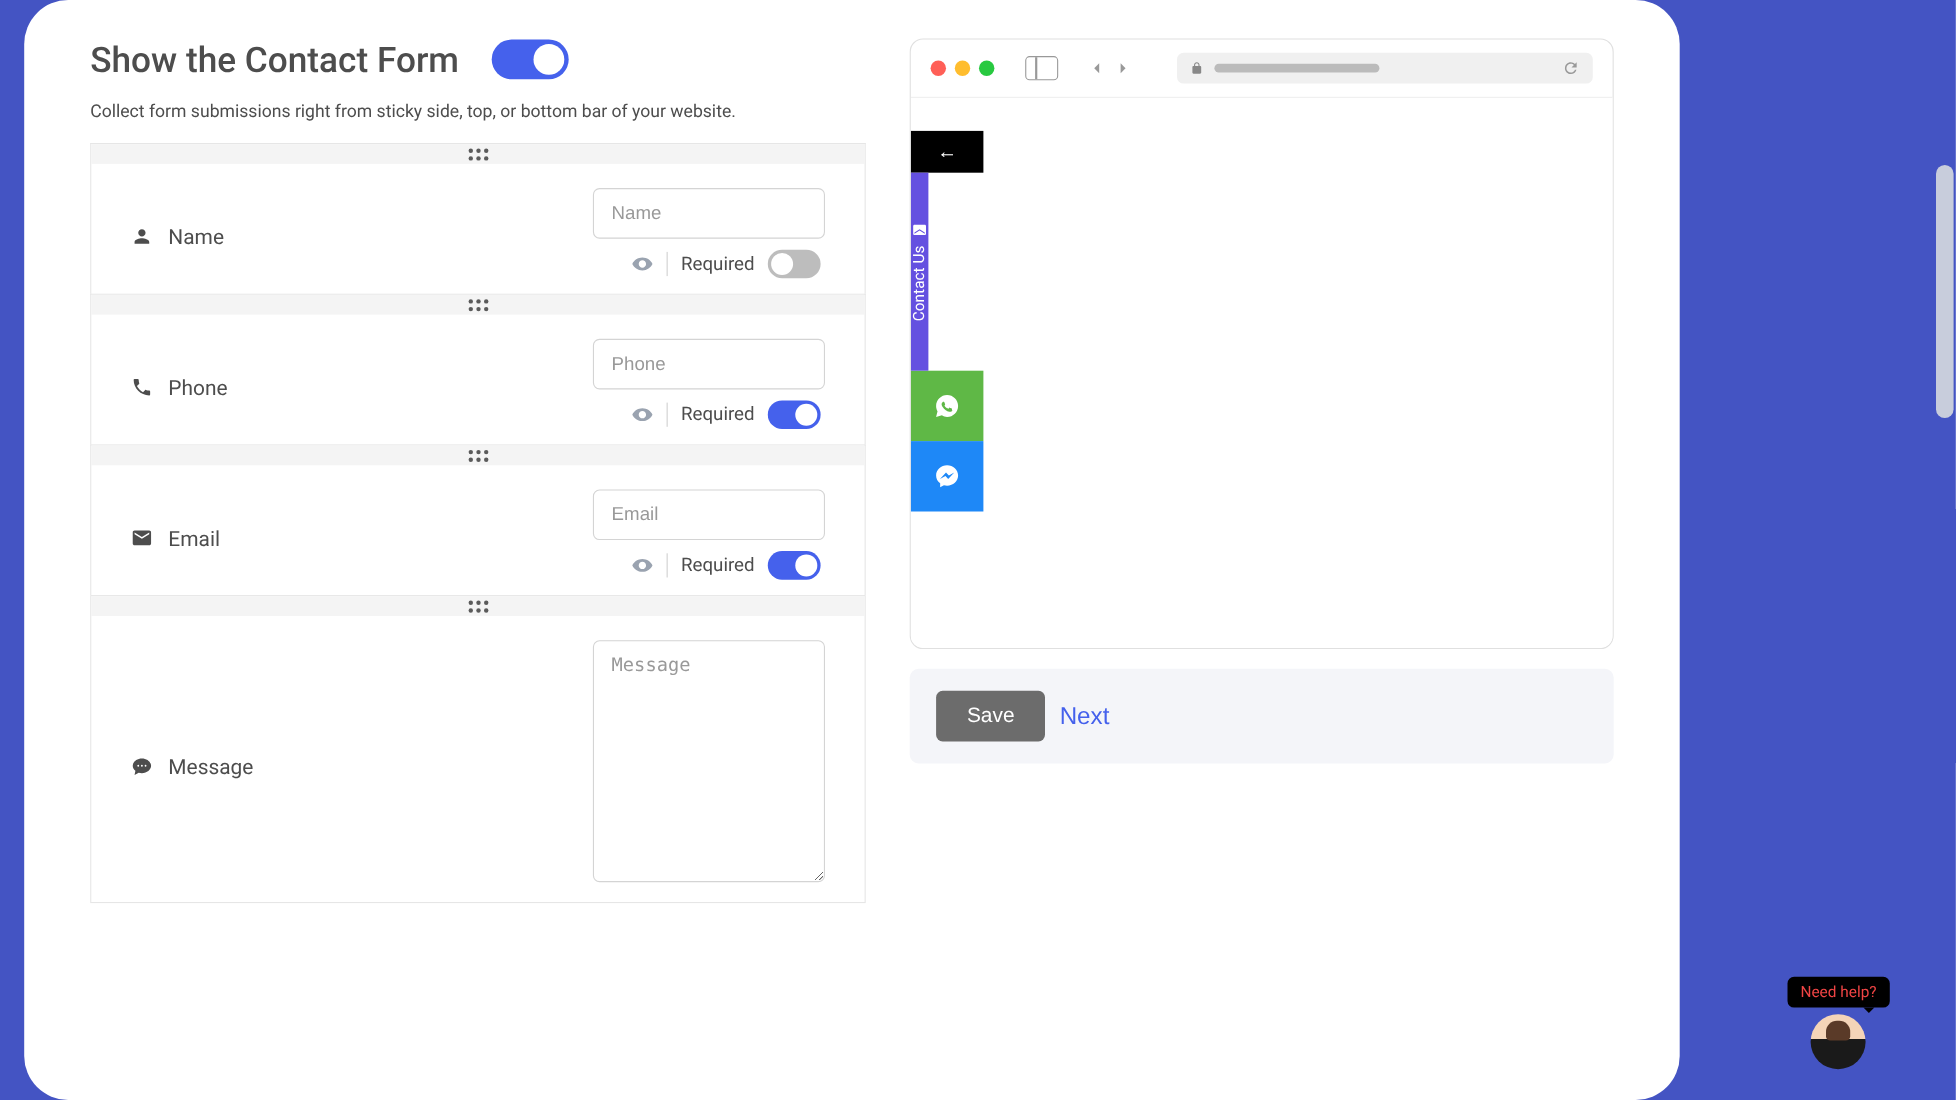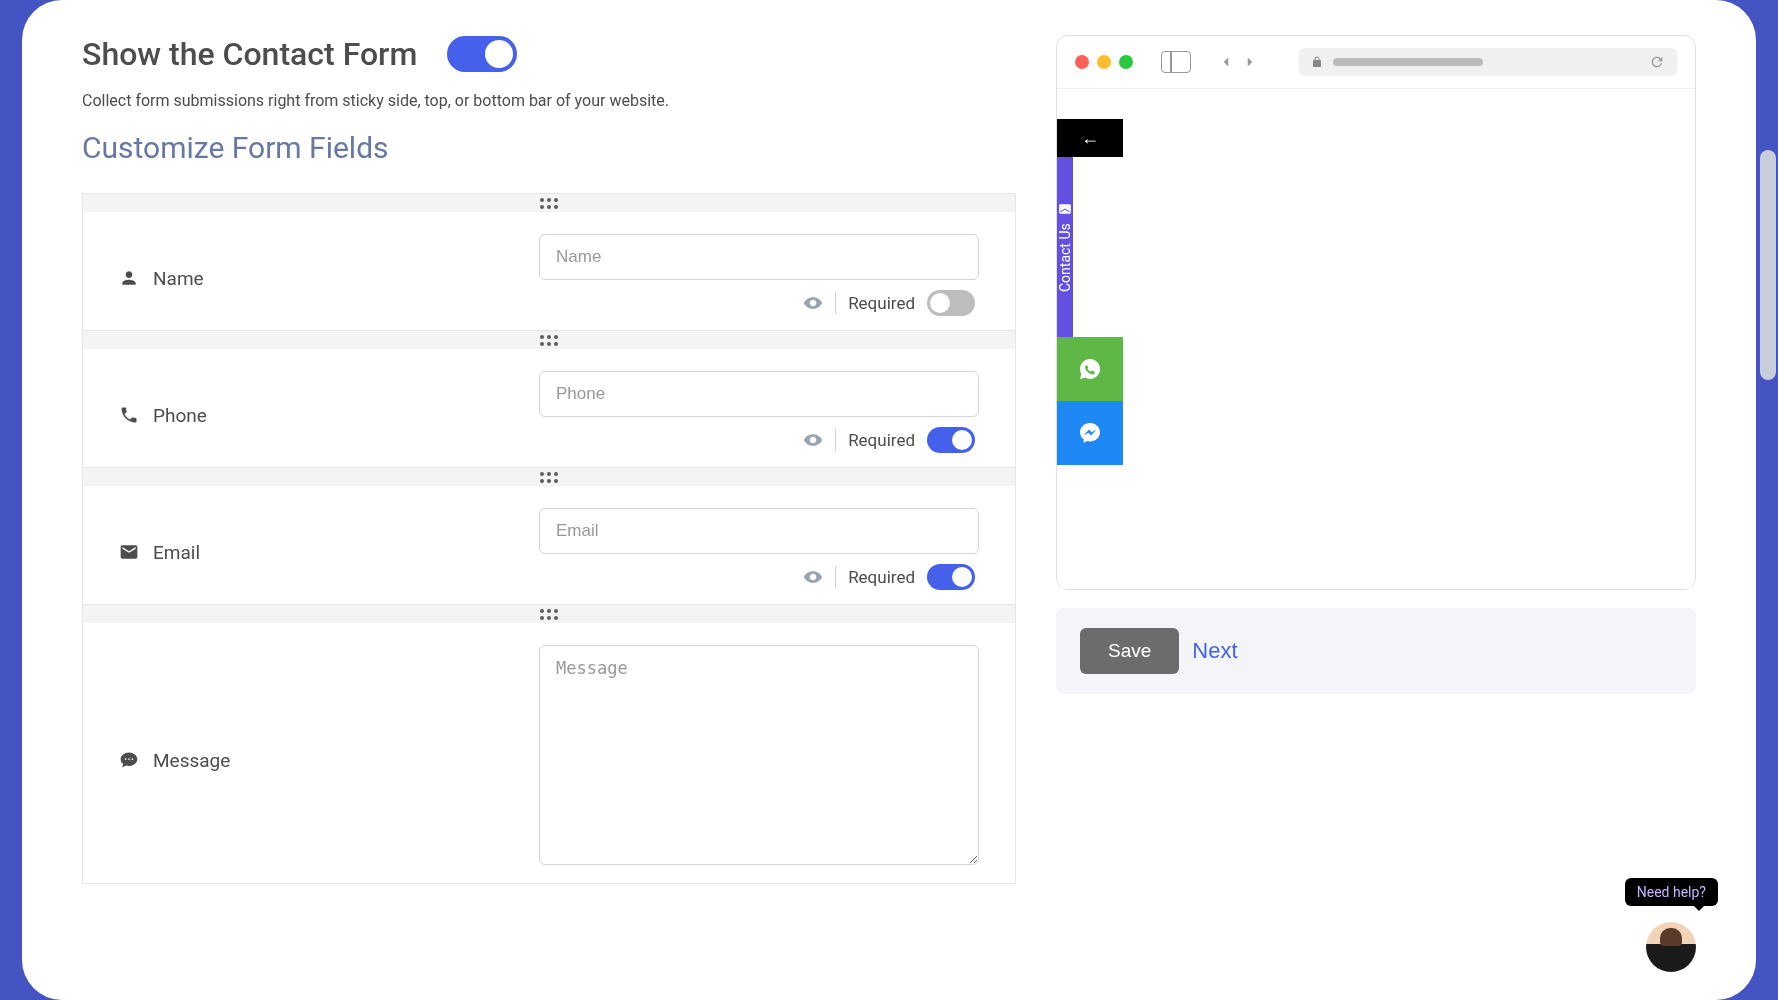--- a/index.html
+++ b/index.html
@@ -8,21 +8,21 @@
   background: #4454c3;
   width: 1778px;
   height: 1000px;
   overflow: hidden;
   position: relative;
 }
 .main-panel {
   position: absolute;
   left: 22px;
   top: 0;
-  width: 1734px;
+  width: 1505px;
   height: 1000px;
   background: #fff;
   border-radius: 40px;
   padding: 35px 60px;
   display: flex;
   gap: 40px;
 }
 .left-col {
   flex: 1;
   max-width: 960px;
@@ -261,25 +261,25 @@
 .help-bubble {
   position: absolute;
   right: 60px;
   bottom: 28px;
   display: flex;
   flex-direction: column;
   align-items: center;
 }
 .help-text {
   background: #000;
-  color: #c4b5fd;
+  color: #ef4444;
   font-size: 14px;
   padding: 6px 12px;
   border-radius: 6px;
-  margin-bottom: 16px;
+  margin-bottom: 6px;
   position: relative;
 }
 .help-text::after {
   content: "";
   position: absolute;
   bottom: -5px;
   right: 14px;
   border-left: 5px solid transparent;
   border-right: 5px solid transparent;
   border-top: 5px solid #000;
@@ -304,21 +304,20 @@
 </head>
 <body>
 
 <div class="main-panel">
   <div class="left-col">
     <div class="title-row">
       <h1>Show the Contact Form</h1>
       <div class="big-toggle"></div>
     </div>
     <p class="subtext">Collect form submissions right from sticky side, top, or bottom bar of your website.</p>
-    <h2 class="section-title">Customize Form Fields</h2>
 
     <div class="field-block">
       <div class="drag-bar">
           <div class="drag-dots">
             <span></span>
             <span></span>
             <span></span>
             <span></span>
             <span></span>
             <span></span>

